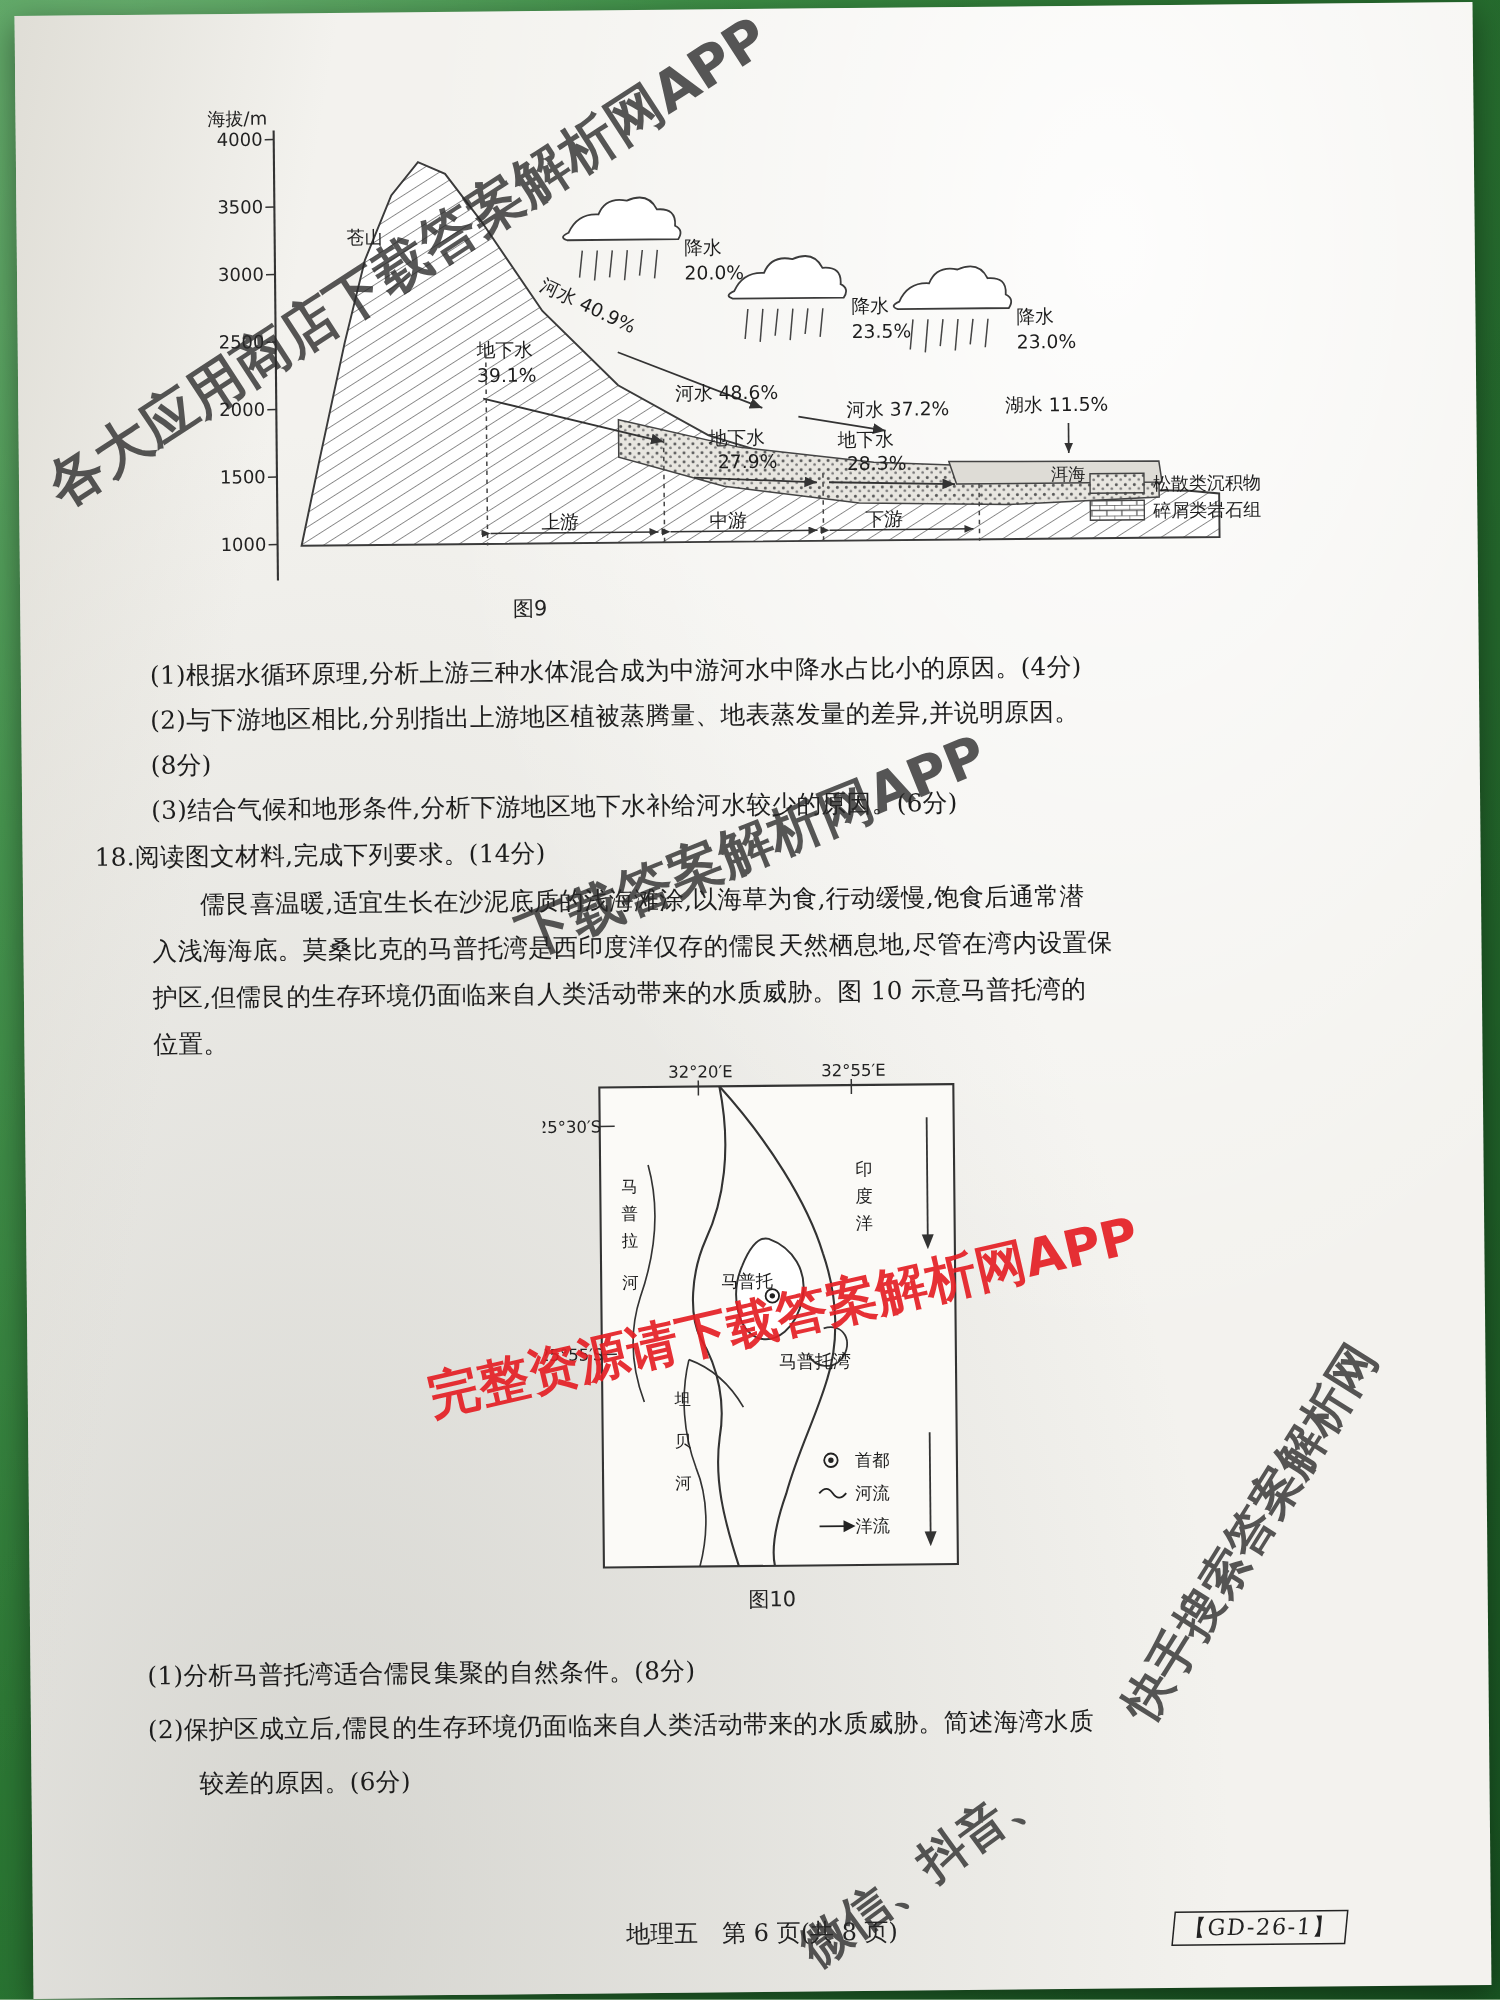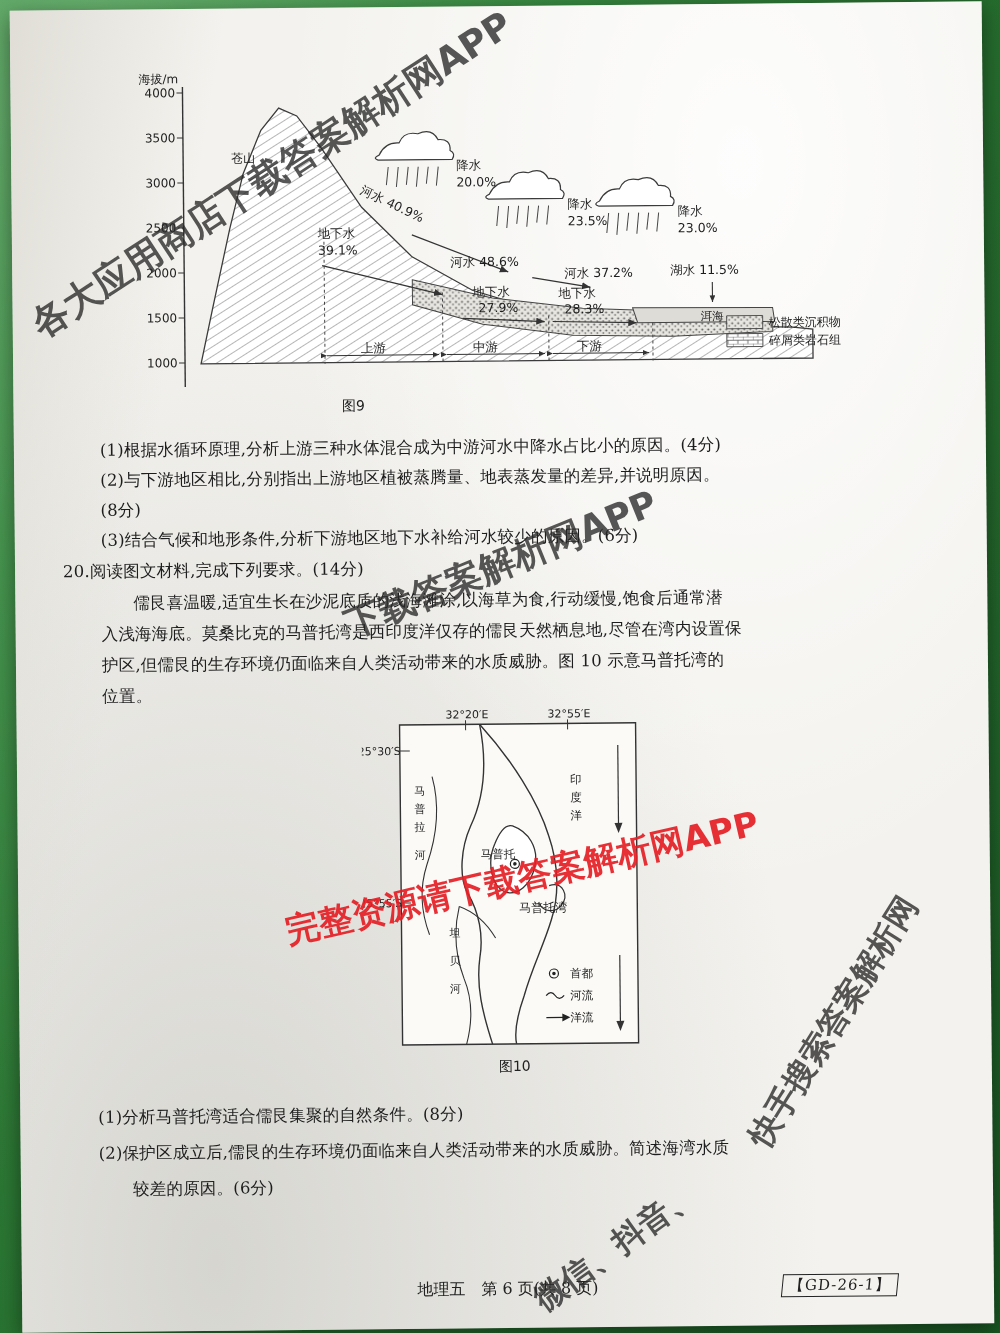--- a/index.html
+++ b/index.html
@@ -238,21 +238,21 @@
       </svg>
       <div class="fig-cap" style="top:330px;left:-130px;">图9</div>
     </div>
 
     <div class="qtext" style="left:86px;top:428px;width:830px;">(1)根据水循环原理,分析上游三种水体混合成为中游河水中降水占比小的原因。(4分)</div>
     <div class="qtext" style="left:86px;top:458px;width:830px;">(2)与下游地区相比,分别指出上游地区植被蒸腾量、地表蒸发量的差异,并说明原因。</div>
     <div class="qtext" style="left:86px;top:488px;width:830px;">(8分)</div>
     <div class="qtext" style="left:86px;top:518px;width:830px;">(3)结合气候和地形条件,分析下游地区地下水补给河水较少的原因。(6分)</div>
 
     <div class="qtext" style="left:48px;top:549px;width:880px;">
-      <span>20.</span><span>阅读图文材料,完成下列要求。(14分)</span>
+      <span>18.</span><span>阅读图文材料,完成下列要求。(14分)</span>
     </div>
     <div class="qtext" style="left:118px;top:581px;width:830px;">儒艮喜温暖,适宜生长在沙泥底质的浅海滩涂,以海草为食,行动缓慢,饱食后通常潜</div>
     <div class="qtext" style="left:86px;top:612px;width:860px;">入浅海海底。莫桑比克的马普托湾是西印度洋仅存的儒艮天然栖息地,尽管在湾内设置保</div>
     <div class="qtext" style="left:86px;top:643px;width:860px;">护区,但儒艮的生存环境仍面临来自人类活动带来的水质威胁。图 10 示意马普托湾的</div>
     <div class="qtext" style="left:86px;top:674px;width:860px;">位置。</div>
 
     <div class="fig10">
       <svg width="300" height="370" viewBox="0 0 300 370">
         <rect x="38" y="18" width="236" height="320" fill="#fbfaf7" stroke="#333" stroke-width="1.4"></rect>
 

